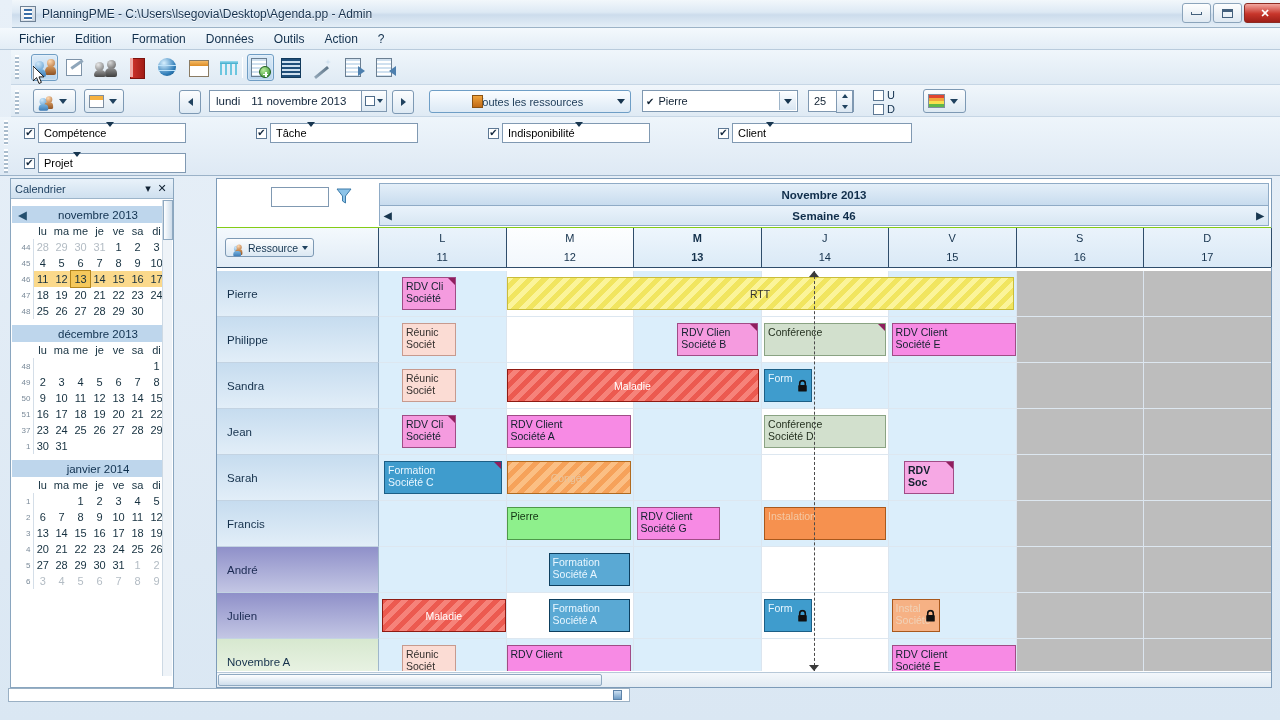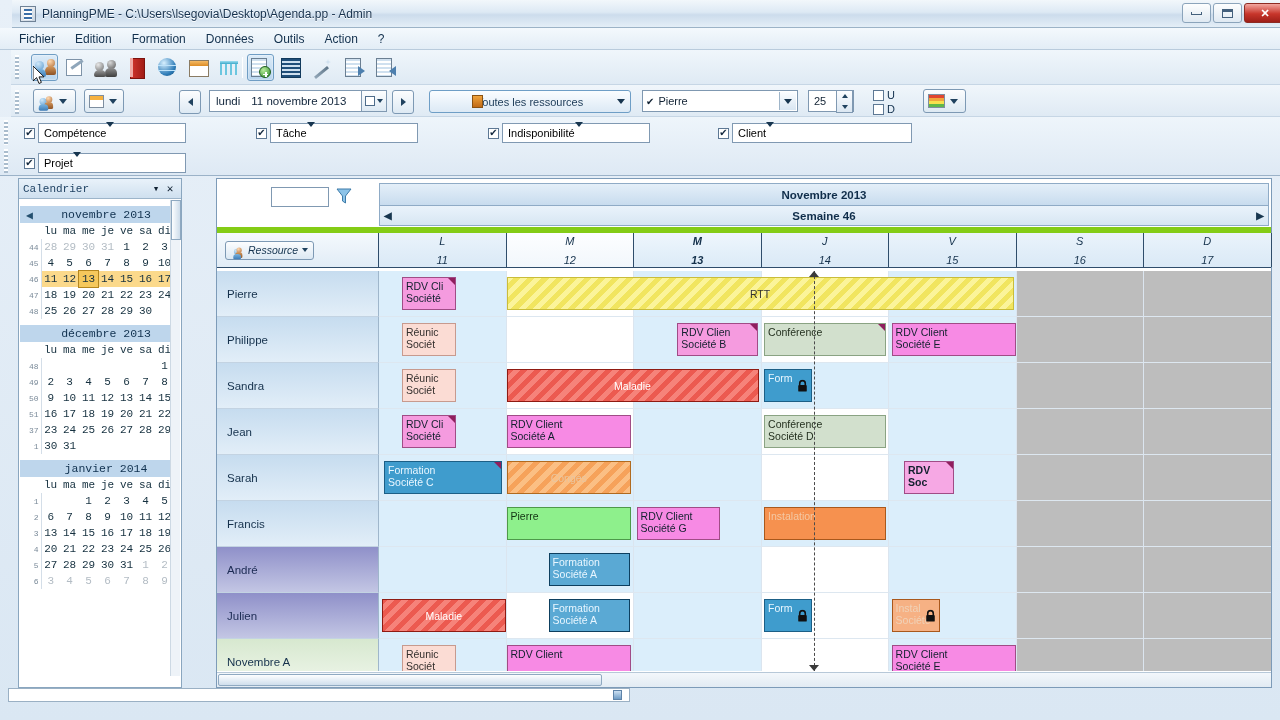--- a/index.html
+++ b/index.html
@@ -127,22 +127,22 @@
 
   
   .filterbar { position:absolute; left:0; top:117px; width:1280px; height:59px;
     background:linear-gradient(180deg,#eef5fb,#dee9f4); border-bottom:1px solid #9bb2c8; }
   .fitem { position:absolute; display:flex; align-items:center; gap:3px; }
   .fitem .fbox { width:148px; height:20px; background:#fff; border:1px solid #8099b2;
     position:relative; display:flex; align-items:center; padding-left:5px; font-size:11px; }
   .fitem .fbox .cbarr { width:15px; }
 
   
-  .calpanel { position:absolute; left:18px; top:178px; width:164px; height:510px;
-    background:#fff; border:1px solid #8aa6bf;font-family:Liberation Mono, monospace; }
+  .calpanel { position:absolute; left:10px; top:178px; width:164px; height:510px;
+    background:#fff; border:1px solid #8aa6bf; }
   .calhead { height:20px; background:linear-gradient(180deg,#e9f2fa,#cfe0ef);
     border-bottom:1px solid #9db5ca; display:flex; align-items:center; padding:0 4px;
     color:#1a3d5e; font-size:11px; }
   .calhead .sp { flex:1; }
   .calhead .hbtn { width:14px; text-align:center; color:#123; font-size:11px; }
   .calbody { position:absolute; left:1px; top:21px; right:11px; bottom:11px;
     background:#fff; overflow:hidden; }
   .mini { width:172px; margin:6px auto 0; }
   .mini-title { height:17px; background:#bed6ec; display:flex; align-items:center;
     justify-content:center; color:#10314f; font-size:11.5px; position:relative; }
@@ -168,21 +168,21 @@
     display:flex; align-items:center; justify-content:center; font-weight:bold;
     font-size:11.5px; color:#0f2d4a; }
   .weekbar { position:absolute; left:162px; top:27px; right:2px; height:20px;
     background:linear-gradient(180deg,#eaf3fb,#d7e6f3); border:1px solid #8fabc6; border-top:none;
     display:flex; align-items:center; justify-content:center; font-weight:bold;
     font-size:11.5px; color:#0f2d4a; }
   .weekbar .la,.weekbar .ra{position:absolute;font-size:10px;color:#17364f;}
   .weekbar .la{left:4px;} .weekbar .ra{right:4px;}
 
   .daysrow { position:absolute; left:0; top:48px; right:0; height:41px;
-    border-top:6px solid #84cc16; border-bottom:1px solid #2f4d6b;font-style:italic; }
+    border-top:1px solid #84cc16; border-bottom:1px solid #2f4d6b; }
   .rescell { position:absolute; left:0; top:0; width:162px; height:100%;
     background:linear-gradient(180deg,#f4f9fd,#e1ecf6); border-right:1px solid #2f4d6b;
     display:flex; align-items:center; padding-left:8px; }
   .resbtn { height:19px; border:1px solid #7d99b4; border-radius:3px;
     background:linear-gradient(180deg,#fcfdfe,#dbe8f3); display:flex; align-items:center;
     padding:0 5px; gap:4px; font-size:10.5px; color:#13334f; }
   .daycell { position:absolute; top:0; height:100%;
     background:linear-gradient(180deg,#eaf3fb,#dae9f6); border-right:1px solid #2f4d6b;
     display:flex; flex-direction:column; align-items:center; justify-content:center; gap:7px;
     font-size:11px; color:#14314c; }

